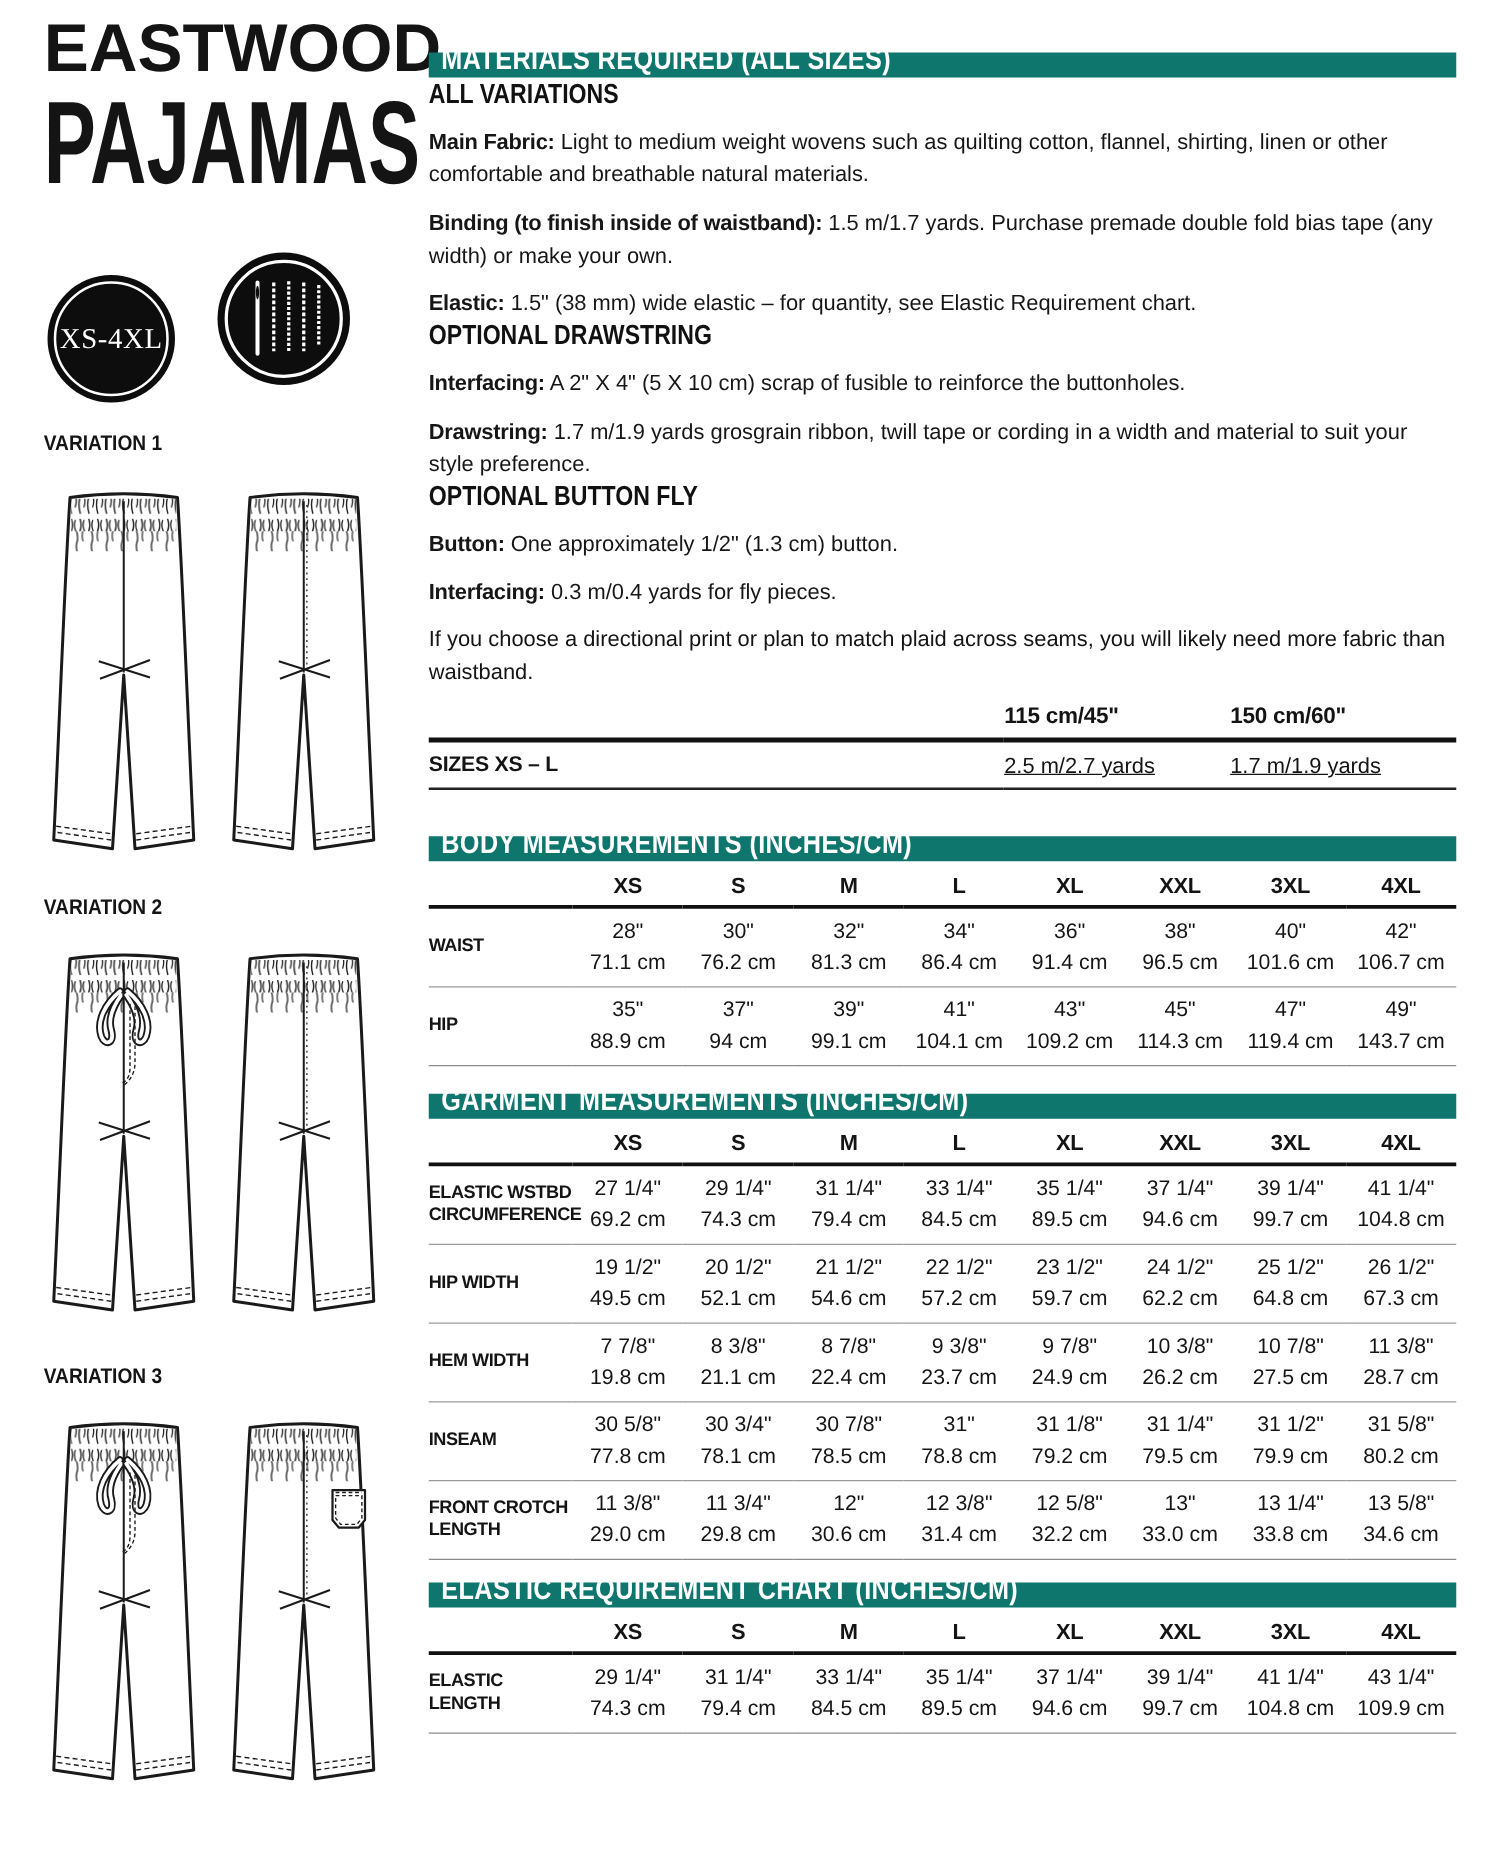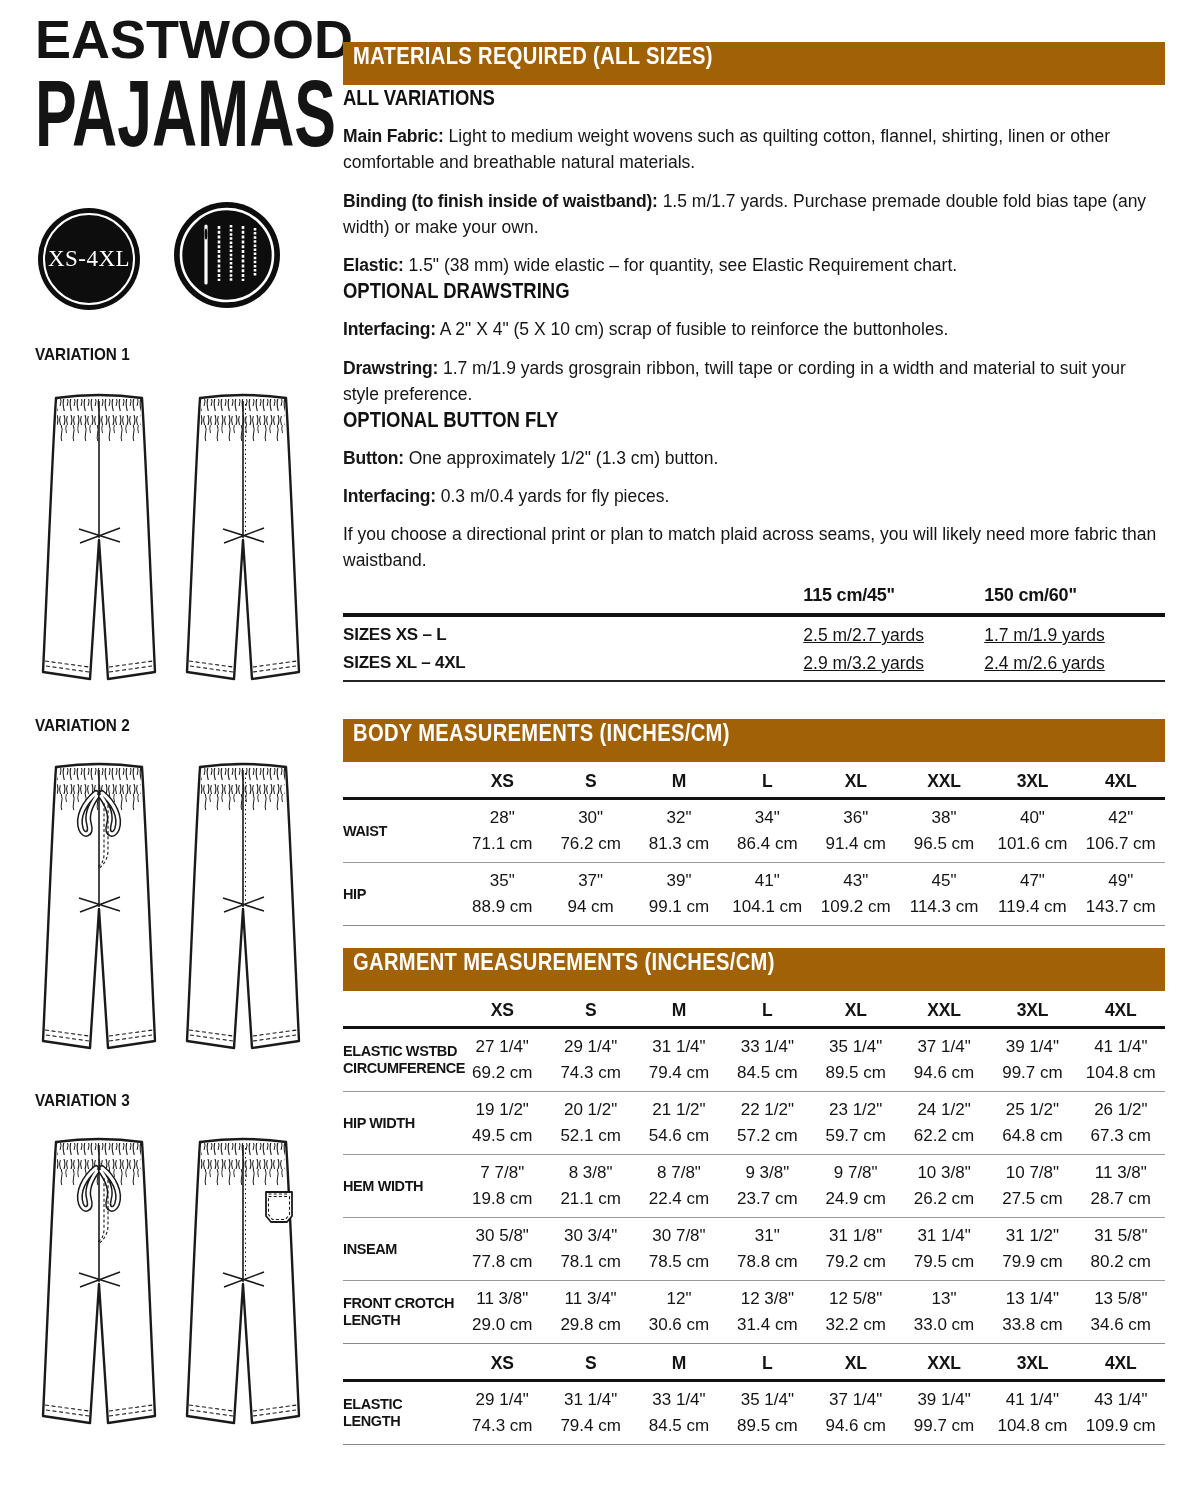--- a/index.html
+++ b/index.html
@@ -8,21 +8,21 @@
     font-family:"Liberation Sans", sans-serif; color:#141414; overflow:hidden;
   }
 
   
   .brand { position:absolute; left:35px; top:12px; width:290px; }
   .brand .l1 { font-size:54px; font-weight:bold; line-height:1.02; letter-spacing:0px; white-space:nowrap; }
   .brand .l2 { display:inline-block; font-size:94px; font-weight:bold; line-height:0.82; transform:scaleX(0.665); transform-origin:left top; white-space:nowrap; margin-top:8px; }
 
   .badge { position:absolute; border-radius:50%; background:#0d0d0d; }
   .badge::after { content:""; position:absolute; inset:5px; border:2.6px solid #fff; border-radius:50%; }
-  .badge-sizes { left:38px; top:208px; width:102px; height:102px; display:flex; align-items:center; justify-content:center; }
+  .badge-sizes { left:38px; top:220px; width:102px; height:102px; display:flex; align-items:center; justify-content:center; }
   .badge-sizes span { position:relative; z-index:2; color:#fff; font-family:"Liberation Serif", serif; font-size:23px; letter-spacing:0.5px; }
   .badge-needles { left:174px; top:202px; width:106px; height:106px; }
   .badge-needles svg { position:absolute; inset:0; }
   .badge-needles::after { content:none; }
 
   .varlabel { position:absolute; left:35px; font-size:17px; font-weight:bold; letter-spacing:0px; transform:scaleX(0.9); transform-origin:left; white-space:nowrap; }
   .v1 { top:345px; } .v2 { top:716px; } .v3 { top:1091px; }
 
   .fig { position:absolute; }
   .fig1 { left:30px; top:386px; }
@@ -34,21 +34,21 @@
   .pl  { fill:none; stroke:#1a1a1a; stroke-width:1.6; }
   .pdt { fill:none; stroke:#1a1a1a; stroke-width:1; stroke-dasharray:1.5 3; }
   .pd  { fill:none; stroke:#1a1a1a; stroke-width:1.1; stroke-dasharray:4 2.6; }
   .pd2 { fill:none; stroke:#1a1a1a; stroke-width:1.1; stroke-dasharray:3 2.2; }
   .rb1 { fill:none; stroke:#1a1a1a; stroke-width:6; stroke-linecap:round; }
   .rb2 { fill:none; stroke:#fff; stroke-width:3; stroke-linecap:round; }
 
   
   .right { position:absolute; left:343px; top:42px; width:822px; }
 
-  .bar { background:#a16207; color:#fff; height:43px; display:flex; align-items:flex-start; padding-left:10px; box-sizing:border-box; }
+  .bar { background:#0f766e; color:#fff; height:20px; display:flex; align-items:flex-end; padding-left:10px; box-sizing:border-box; }
   .bar span { display:inline-block; font-size:24px; font-weight:bold; letter-spacing:0.4px; transform:scaleX(0.84); transform-origin:left center; white-space:nowrap; }
 
   h3.sub { margin:0; font-size:22px; font-weight:bold; color:#111; }
   h3.sub span { display:inline-block; transform:scaleX(0.84); transform-origin:left; white-space:nowrap; }
   .sub-allvar { margin-top:25px; }
   .sub-draw   { margin-top:31px; }
   .sub-fly    { margin-top:29px; }
 
   p.item { margin:12px 0 0 0; font-size:17.5px; line-height:1.5; color:#161616; }
   p.item b { letter-spacing:-0.2px; }
@@ -210,27 +210,20 @@
             </tr>
           </thead>
           <tbody>
             <tr>
               <th class="lbl">
                 <div>SIZES XS – L</div>
               </th>
               <td>2.5 m/2.7 yards</td>
               <td>1.7 m/1.9 yards</td>
             </tr>
-            <tr>
-              <th class="lbl">
-                <div>SIZES XL – 4XL</div>
-              </th>
-              <td>2.9 m/3.2 yards</td>
-              <td>2.4 m/2.6 yards</td>
-            </tr>
           </tbody>
         </table>
       </div>
 
     <div class="bar mbar-body">
       <span>BODY MEASUREMENTS (INCHES/CM)</span>
     </div>
     <div>
         <table class="mtable">
           <thead>
@@ -528,20 +521,23 @@
               </td>
               <td>
                 <div>13 5/8"</div>
                 <div>34.6 cm</div>
               </td>
             </tr>
           </tbody>
         </table>
       </div>
 
+    <div class="bar mbar-elastic">
+      <span>ELASTIC REQUIREMENT CHART (INCHES/CM)</span>
+    </div>
     <div>
         <table class="mtable">
           <thead>
             <tr>
               <th class="lbl c0"></th>
               <th class="cN">XS</th>
               <th class="cN">S</th>
               <th class="cN">M</th>
               <th class="cN">L</th>
               <th class="cN">XL</th>

